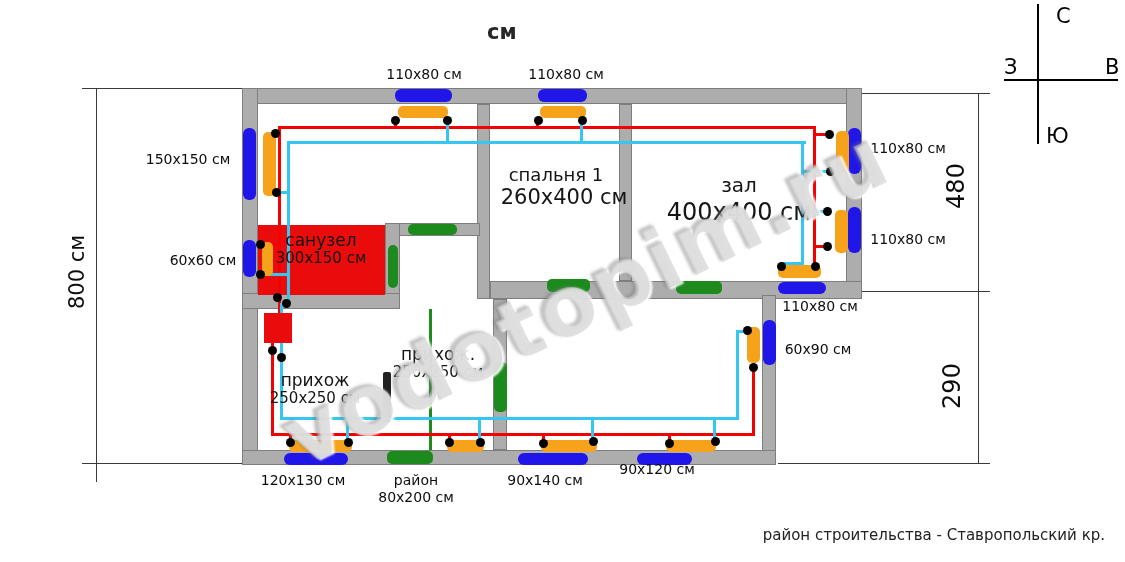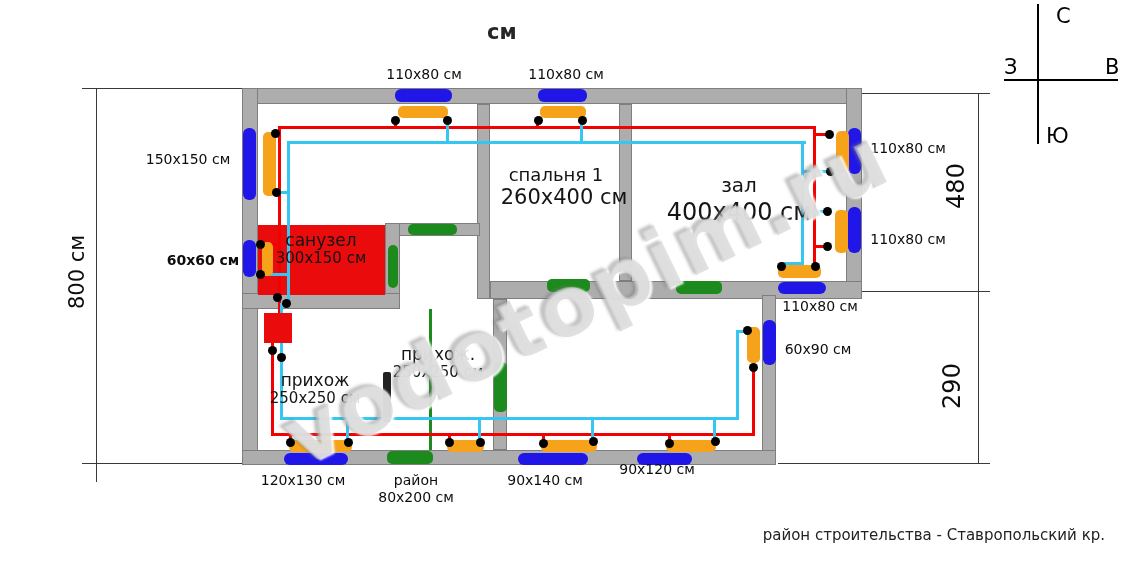--- a/index.html
+++ b/index.html
@@ -198,21 +198,21 @@
     <div class="rl2-15">250x250 см</div>
   </div>
   <div class="room-label" style="left:438px;top:344px;">
     <div class="rl1-17">прихож.</div>
     <div class="rl2-15">250x250 см</div>
   </div>
 
   <div class="lbl" style="left:424px;top:66px;">110x80 см</div>
   <div class="lbl" style="left:566px;top:66px;">110x80 см</div>
   <div class="lbl" style="left:188px;top:151px;">150x150 см</div>
-  <div class="lbl" style="left:203px;top:252px;font-weight:bold;">60x60 см</div>
+  <div class="lbl" style="left:203px;top:252px;">60x60 см</div>
   <div class="lbl" style="left:908px;top:140px;">110x80 см</div>
   <div class="lbl" style="left:908px;top:231px;">110x80 см</div>
   <div class="lbl" style="left:820px;top:298px;">110x80 см</div>
   <div class="lbl" style="left:818px;top:341px;">60x90 см</div>
   <div class="lbl" style="left:303px;top:472px;">120x130 см</div>
   <div class="lbl" style="left:416px;top:472px;">
     <div>район</div>
     <div>80x200 см</div>
   </div>
   <div class="lbl" style="left:545px;top:472px;">90x140 см</div>

